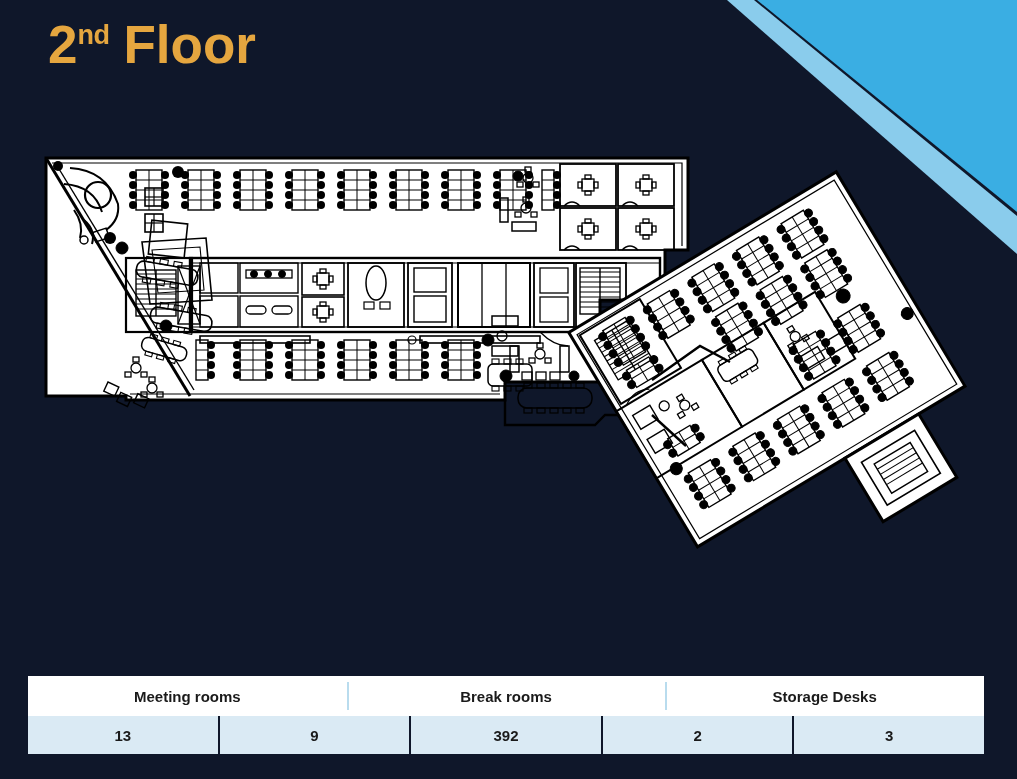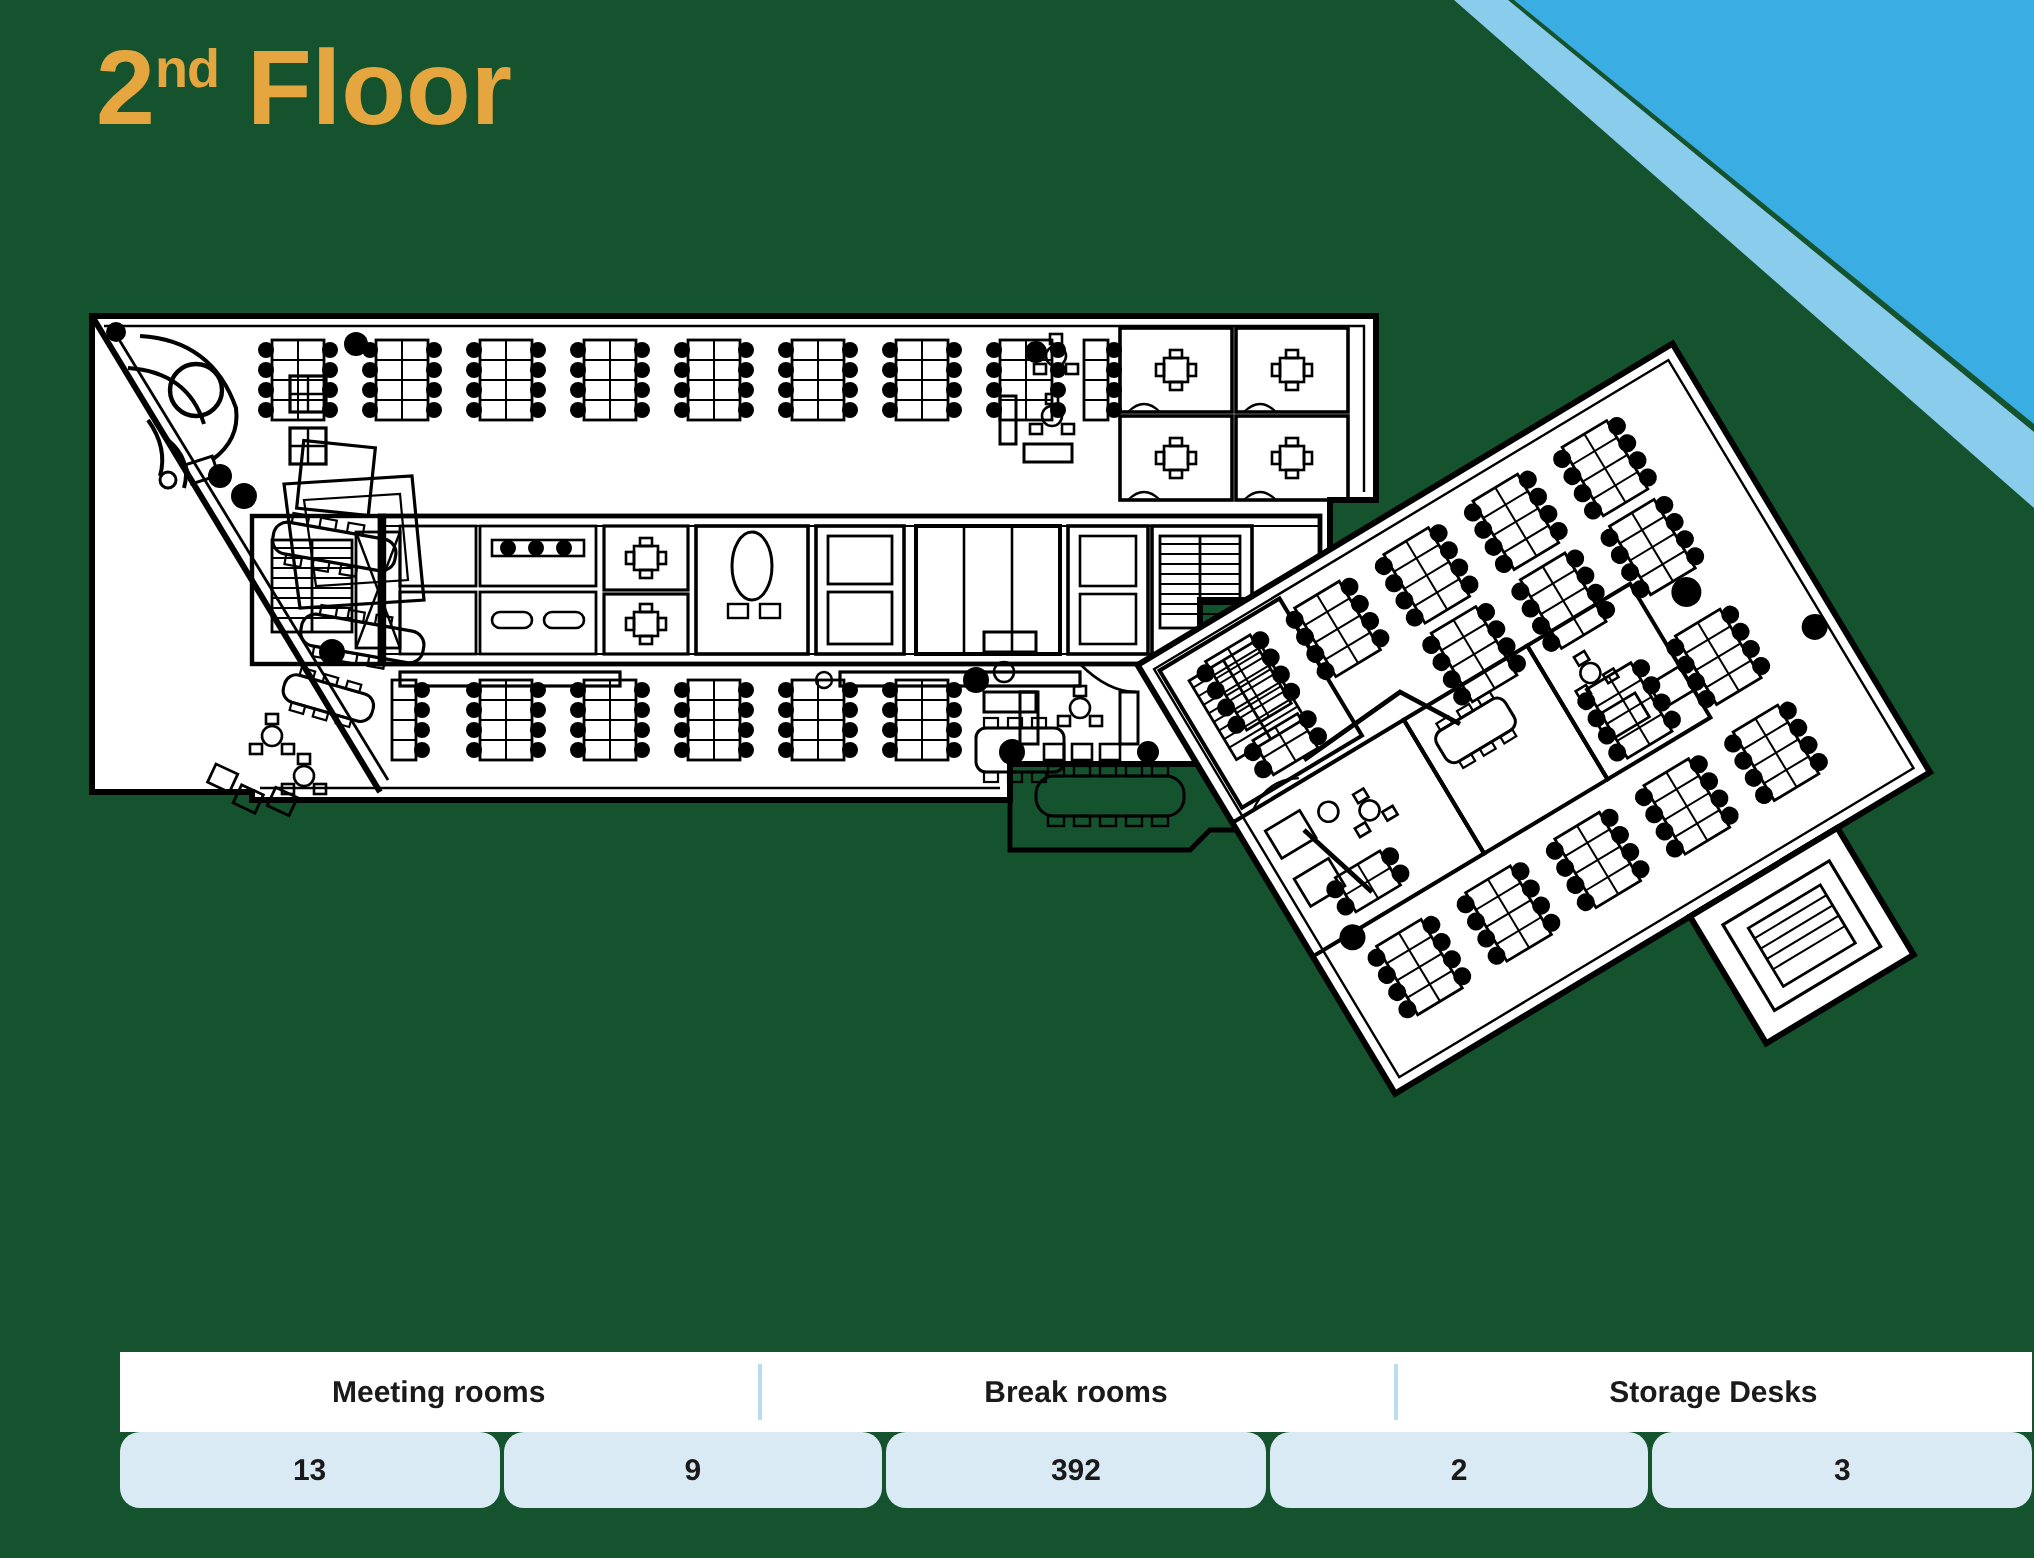--- a/index.html
+++ b/index.html
@@ -3,21 +3,21 @@
 <meta charset="utf-8">
 <style>
   html,body{margin:0;padding:0;}
   body{
     width:1017px;height:779px;
     background:#ffffff;
     font-family:"Liberation Sans", sans-serif;
     overflow:hidden;
     position:relative;
   }
-  #slide{position:absolute;inset:0;background:#14532d;overflow:hidden;}
+  #slide{position:absolute;inset:0;background:#0f172a;overflow:hidden;}
 
   
   .corner-deco{position:absolute;top:0;right:0;width:300px;height:300px;pointer-events:none;}
 
   
   .title{
     position:absolute;left:48px;top:18px;
     font-size:53px;font-weight:bold;
     color:#e5a63f;
     letter-spacing:0px;
@@ -26,35 +26,35 @@
   }
   .title .sup{font-size:27px;vertical-align:super;font-weight:bold;letter-spacing:-.5px;}
   .title .sp{display:inline-block;width:14px;}
 
   
   .plan-wrap{position:absolute;left:40px;top:150px;width:948px;height:470px;}
   .plan-wrap svg{display:block;width:100%;height:100%;}
 
   
   .stats{
-    position:absolute;left:60px;top:676px;width:956px;
+    position:absolute;left:28px;top:676px;width:956px;
     display:flex;flex-direction:column;
   }
   .stats-row{display:flex;width:100%;}
   .stats-row.head{height:40px;background:#ffffff;}
   .stats-row.vals{height:38px;}
   .cell{
     flex:1 1 0;
     display:flex;align-items:center;justify-content:center;
     font-size:15px;color:#1a1a1a;
     position:relative;
     box-sizing:border-box;
   }
   .stats-row.head .cell{font-weight:bold;}
-  .stats-row.vals .cell{font-weight:bold;background:#daeaf4;margin-right:2px;border-radius:10px;}
+  .stats-row.vals .cell{font-weight:bold;background:#daeaf4;margin-right:2px;}
   .stats-row.vals .cell:last-child{margin-right:0;}
   .cell + .cell::before{
     content:"";position:absolute;left:0;top:6px;bottom:6px;width:2px;background:#b9dcee;
   }
   .stats-row.vals .cell + .cell::before{display:none;}
 </style>
 </head>
 <body>
 
 <div id="slide">

